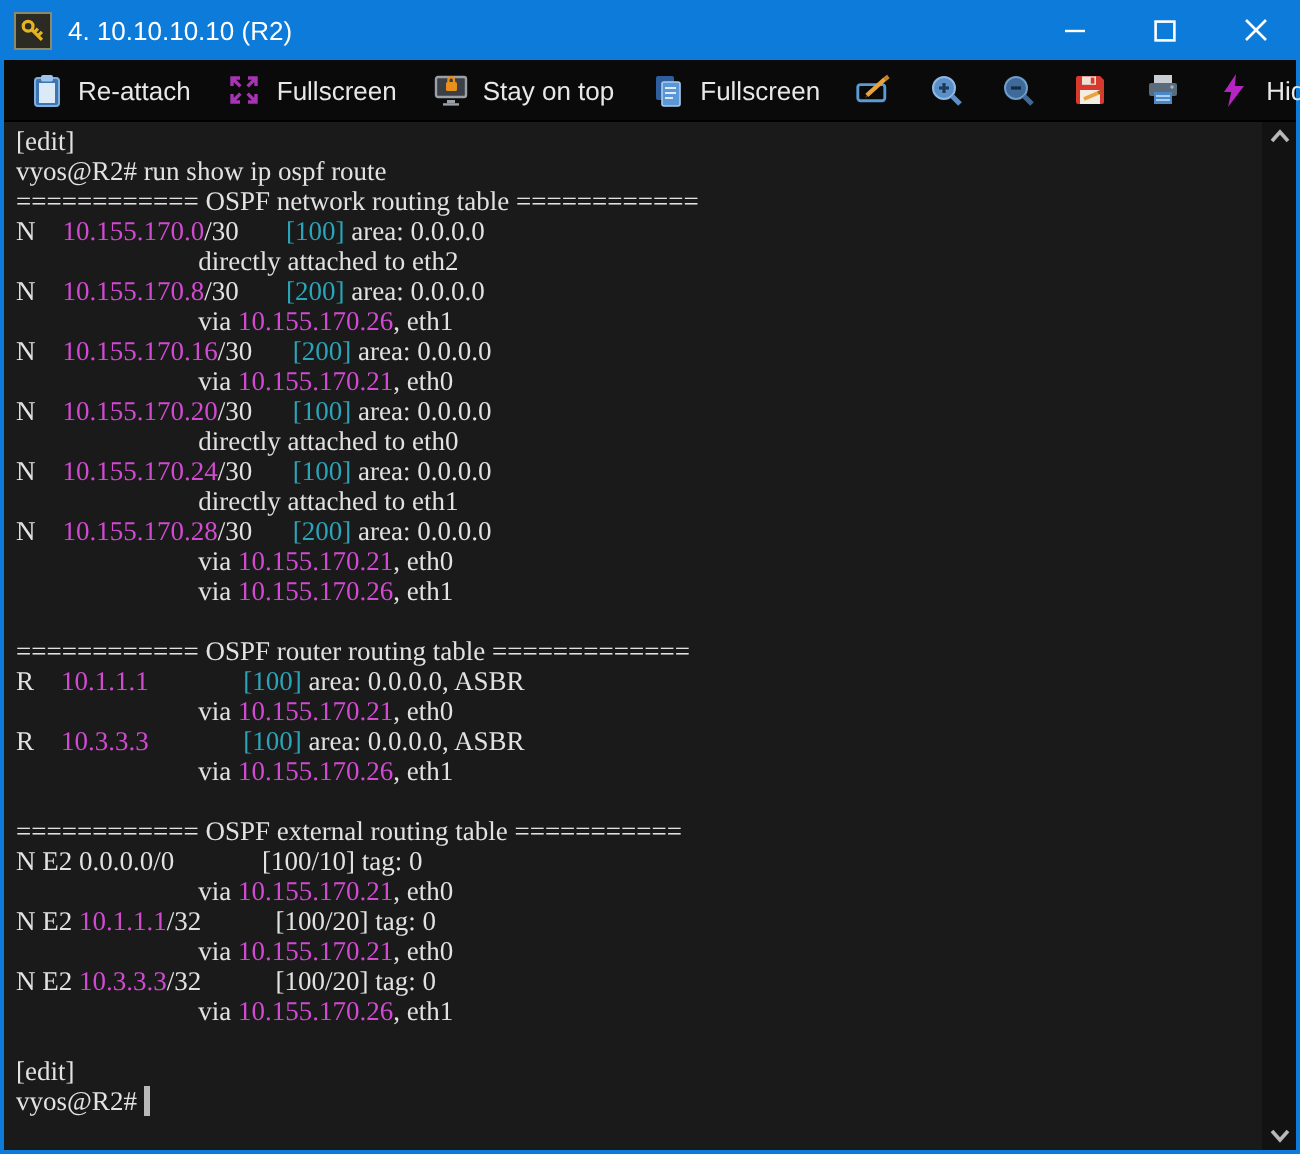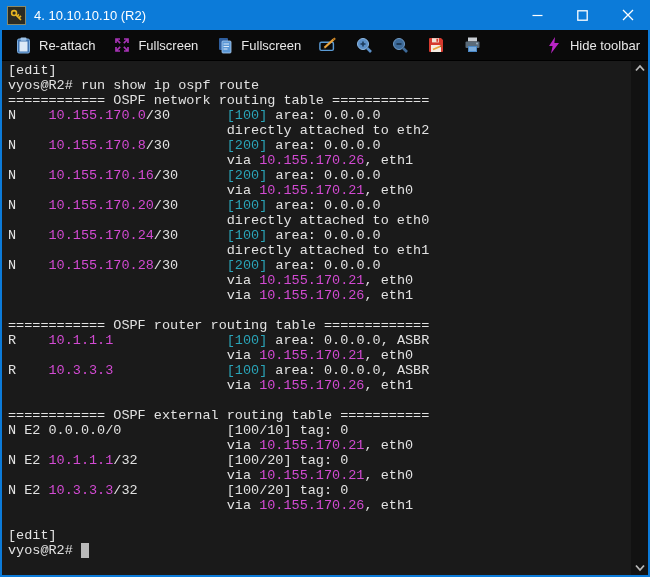--- a/index.html
+++ b/index.html
@@ -29,21 +29,21 @@
     display:flex; align-items:center; padding:0 8px 0 12px; gap:18px;
     border-bottom:1px solid #000;
   }
   .tb-btn { display:flex; align-items:center; gap:7px; color:#e8e8e8; font-size:13px; white-space:nowrap; }
   .tb-icon { display:flex; align-items:center; justify-content:center; width:18px; height:18px; flex:0 0 auto; }
   .push-right { margin-left:auto; }
   
   .terminal { flex:1 1 auto; display:flex; background:#1a1a1a; overflow:hidden; }
   .term-text {
     flex:1 1 auto; padding:2px 0 17px 6px;
-    font-family:Liberation Mono, monospace;
+    font-family:Liberation Serif, serif;
     font-size:13.5px; line-height:15px; white-space:pre; color:#e2e2e2;
   }
   .term-line { height:15px; }
   .cursor { display:inline-block; color:transparent; }
   
   .scrollbar {
     flex:0 0 17px; background:#121212; display:flex; flex-direction:column;
     justify-content:space-between; align-items:center; padding:3px 0;
   }
 </style>
@@ -97,20 +97,32 @@
         <svg width="16" height="16" viewBox="0 0 16 16" fill="none" stroke="#a733b5" stroke-width="1.7">
           <path d="M2 6 V2 H6 M2 2 L6.2 6.2"></path>
           <path d="M10 2 H14 V6 M14 2 L9.8 6.2"></path>
           <path d="M14 10 V14 H10 M14 14 L9.8 9.8"></path>
           <path d="M6 14 H2 V10 M2 14 L6.2 9.8"></path>
         </svg>
       </span>
       <span>Fullscreen</span>
     </div>
 
+    <div class="tb-btn">
+      <span class="tb-icon">
+        <svg width="17" height="16" viewBox="0 0 17 16">
+          <rect x="1" y="1.5" width="15" height="10" rx="1" fill="#3a4046" stroke="#9aa0a6" stroke-width="1.2"></rect>
+          <rect x="6" y="4" width="5.5" height="4.5" rx="0.8" fill="#e8901a"></rect>
+          <path d="M7.2 4 V3 a1.4 1.4 0 0 1 2.8 0 V4" fill="none" stroke="#e8901a" stroke-width="1.1"></path>
+          <rect x="6.5" y="13" width="4" height="1.6" fill="#9aa0a6"></rect>
+          <rect x="4.5" y="14.6" width="8" height="1.2" fill="#9aa0a6"></rect>
+        </svg>
+      </span>
+      <span>Stay on top</span>
+    </div>
 
     <div class="tb-btn">
       <span class="tb-icon">
         <svg width="16" height="17" viewBox="0 0 16 17">
           <rect x="2" y="1" width="9" height="12" rx="1" fill="#2e5e9e"></rect>
           <rect x="5" y="4" width="9" height="12" rx="1" fill="#5b97d6" stroke="#a9cdf0" stroke-width="0.8"></rect>
           <path d="M6.5 7 H12 M6.5 9.5 H12 M6.5 12 H10.5" stroke="#dcebfa" stroke-width="1"></path>
         </svg>
       </span>
       <span>Fullscreen</span>

